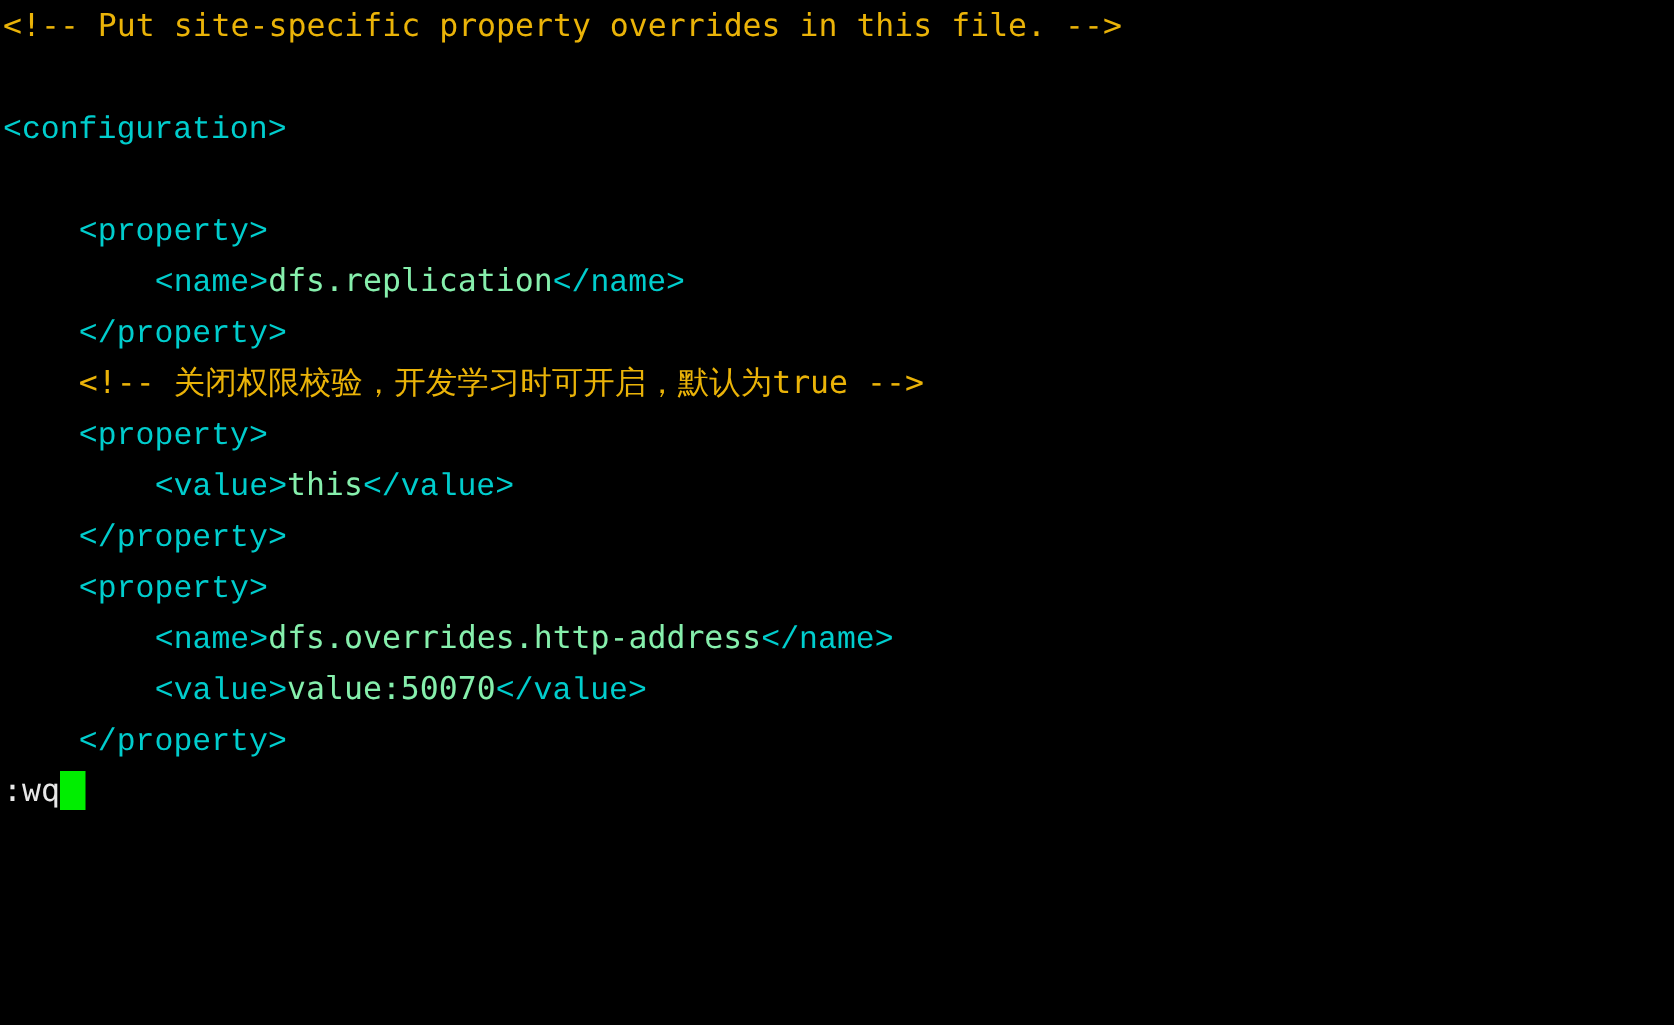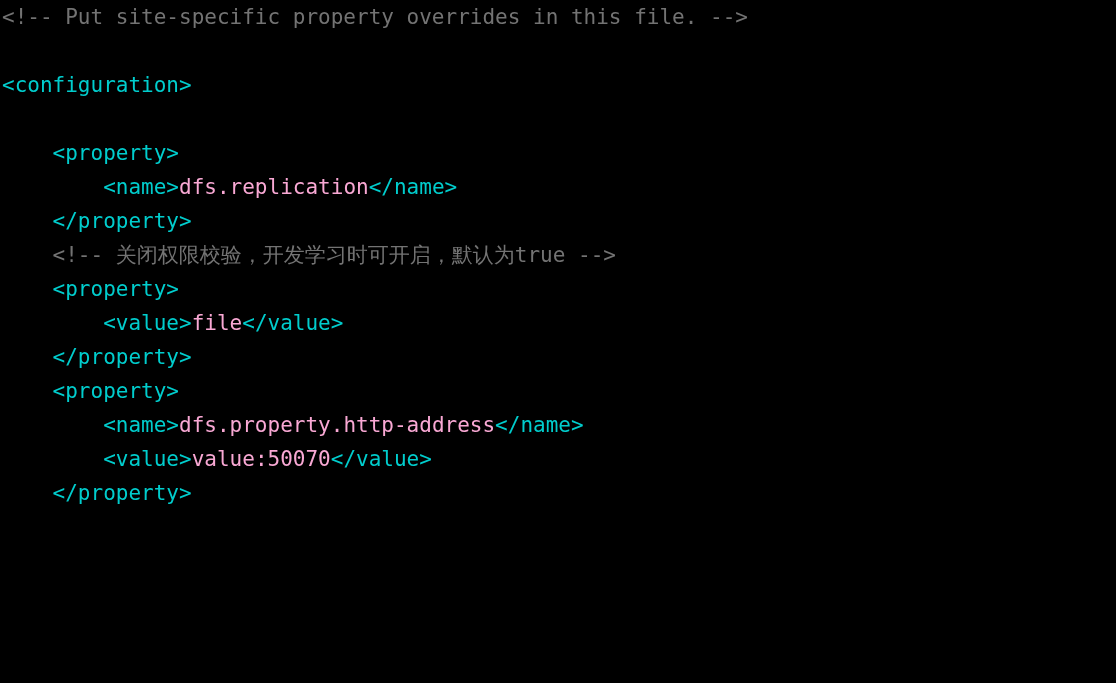--- a/index.html
+++ b/index.html
@@ -23,23 +23,23 @@
   }
   .line {
     height: 34px;
     line-height: 34px;
     font-size: 21px;
     white-space: pre;
     letter-spacing: 0px;
     padding-left: 2px;
     box-sizing: border-box;
   }
-  .cmt   { color: #737373; }
-  .tag   { color: #00cdcd; }
-  .txt   { color: #f9a8d4; }
+  .cmt   { color: #eab308; }
+  .tag   { color: #00cdcd; font-family: Liberation Mono, monospace; }
+  .txt   { color: #86efac; }
   .blank { color: #000000; }
 
   .cmdline {
     height: 34px;
     line-height: 34px;
     font-size: 21px;
     white-space: pre;
     padding-left: 2px;
     color: #e8e8e8;
     box-sizing: border-box;
@@ -59,20 +59,21 @@
   <div id="buffer">
       <div class="line"><span class="cmt">&lt;!-- Put site-specific property overrides in this file. --&gt;</span></div>
       <div class="line"><span class="blank"> </span></div>
       <div class="line"><span class="tag">&lt;configuration&gt;</span></div>
       <div class="line"><span class="txt">    </span></div>
       <div class="line"><span class="txt">    </span><span class="tag">&lt;property&gt;</span></div>
       <div class="line"><span class="txt">        </span><span class="tag">&lt;name&gt;</span><span class="txt">dfs.replication</span><span class="tag">&lt;/name&gt;</span></div>
       <div class="line"><span class="txt">    </span><span class="tag">&lt;/property&gt;</span></div>
       <div class="line"><span class="txt">    </span><span class="cmt">&lt;!-- 关闭权限校验，开发学习时可开启，默认为true --&gt;</span></div>
       <div class="line"><span class="txt">    </span><span class="tag">&lt;property&gt;</span></div>
-      <div class="line"><span class="txt">        </span><span class="tag">&lt;value&gt;</span><span class="txt">file</span><span class="tag">&lt;/value&gt;</span></div>
+      <div class="line"><span class="txt">        </span><span class="tag">&lt;value&gt;</span><span class="txt">this</span><span class="tag">&lt;/value&gt;</span></div>
       <div class="line"><span class="txt">    </span><span class="tag">&lt;/property&gt;</span></div>
       <div class="line"><span class="txt">    </span><span class="tag">&lt;property&gt;</span></div>
-      <div class="line"><span class="txt">        </span><span class="tag">&lt;name&gt;</span><span class="txt">dfs.property.http-address</span><span class="tag">&lt;/name&gt;</span></div>
+      <div class="line"><span class="txt">        </span><span class="tag">&lt;name&gt;</span><span class="txt">dfs.overrides.http-address</span><span class="tag">&lt;/name&gt;</span></div>
       <div class="line"><span class="txt">        </span><span class="tag">&lt;value&gt;</span><span class="txt">value:50070</span><span class="tag">&lt;/value&gt;</span></div>
       <div class="line"><span class="txt">    </span><span class="tag">&lt;/property&gt;</span></div>
     </div>
+  <div class="cmdline"><span>:wq</span><span class="cursor"></span></div>
 </div>
 
 </body></html>

